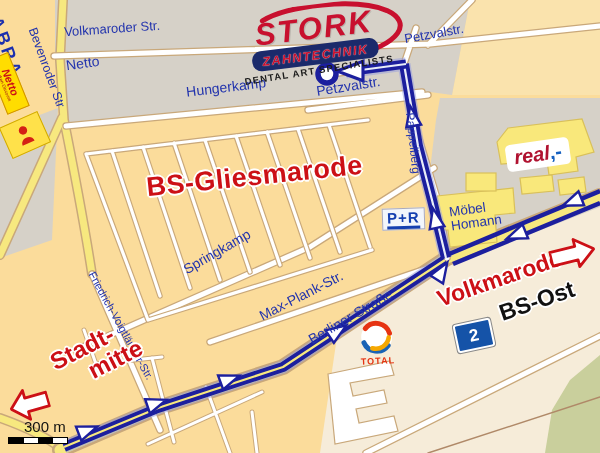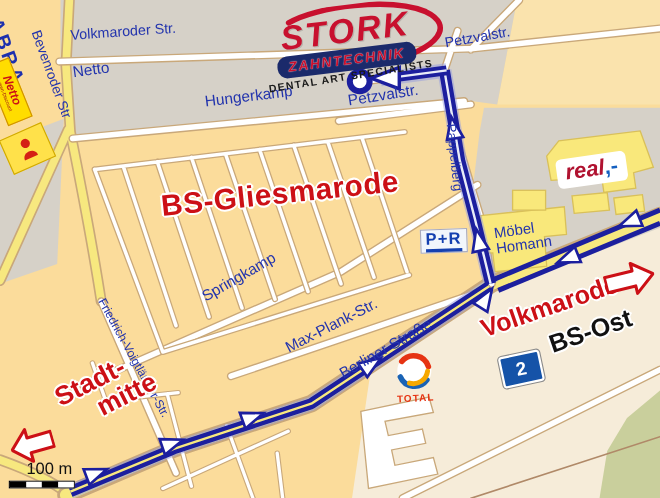--- a/index.html
+++ b/index.html
@@ -227,21 +227,21 @@
     <svg width="40" height="36" viewBox="0 0 40 36">
       <polygon points="1,18 17,3 17,11 39,11 39,25 17,25 17,33" fill="#fff" stroke="#cc1016" stroke-width="2.8" stroke-linejoin="round"></polygon>
     </svg>
   </div>
   <div class="redarrow ra-right">
     <svg width="46" height="32" viewBox="0 0 46 32">
       <polygon points="45,16 27,2 27,9 1,9 1,23 27,23 27,30" fill="#fff" stroke="#cc1016" stroke-width="2.8" stroke-linejoin="round"></polygon>
     </svg>
   </div>
 
-  <div class="lbl l-scale">100 m</div>
+  <div class="lbl l-scale">300 m</div>
   <div class="scalebar">
     <div class="sg b"></div>
     <div class="sg w"></div>
     <div class="sg b"></div>
     <div class="sg w"></div>
   </div>
 
 </div>
 
 </body></html>

